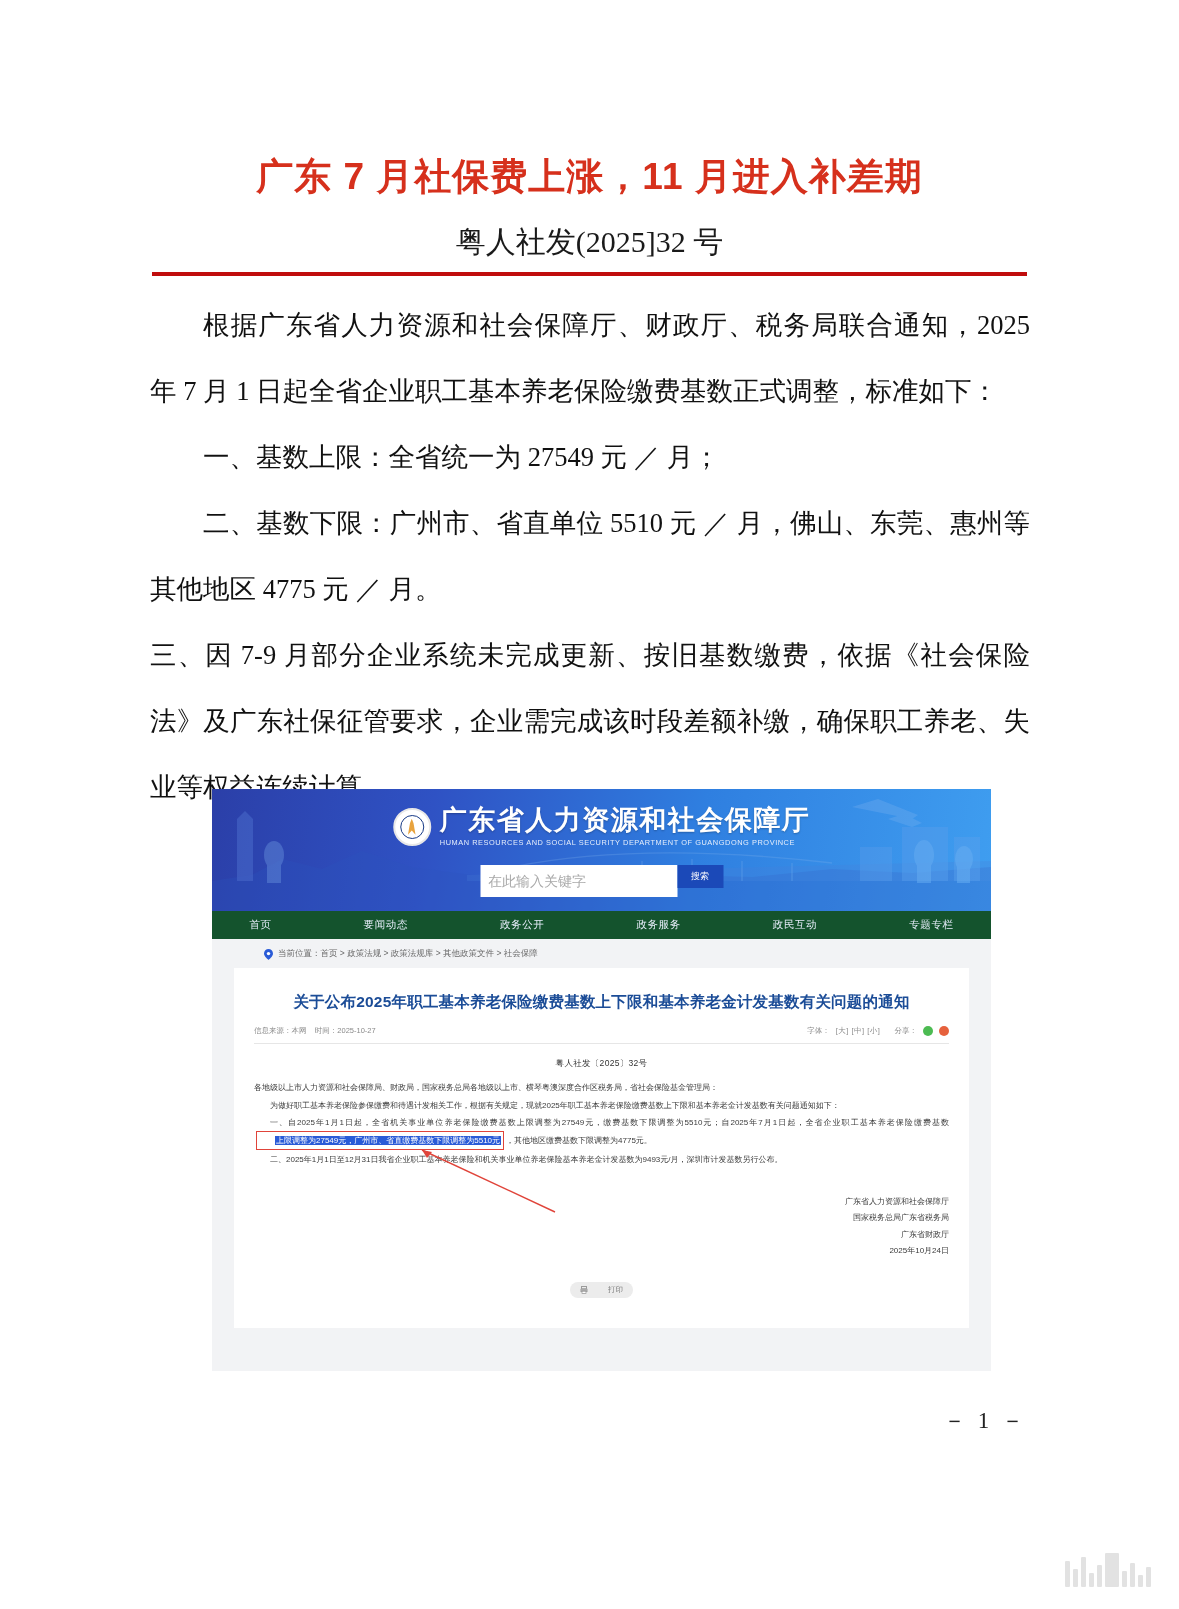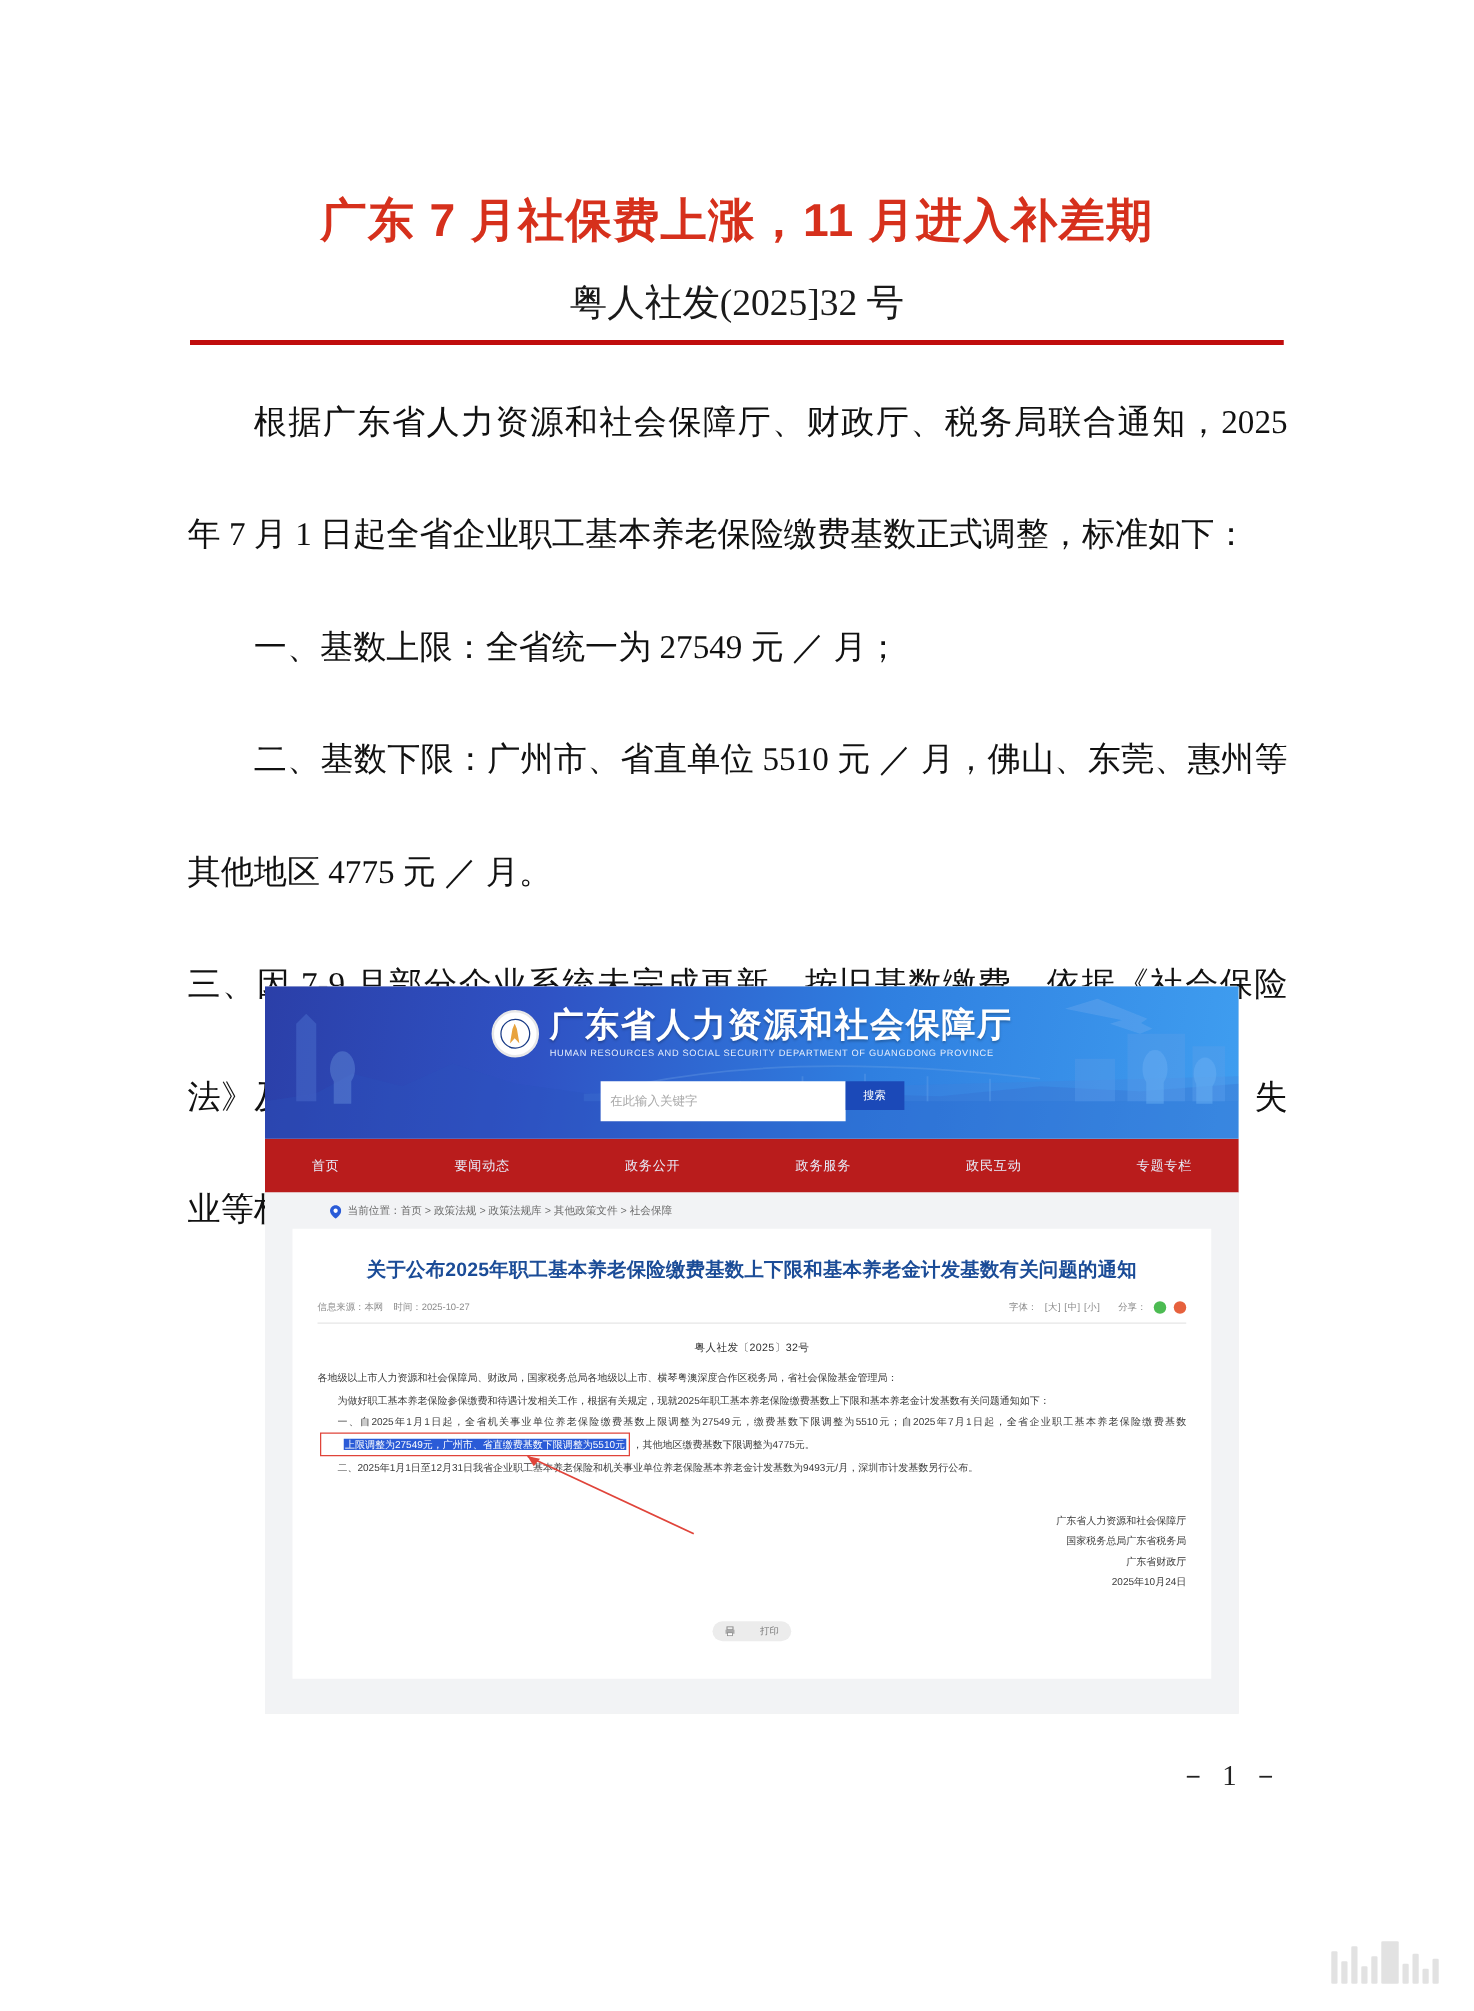--- a/index.html
+++ b/index.html
@@ -37,21 +37,21 @@
     position:absolute;left:152px;right:152px;top:272px;
     height:4px;background:#c00d0d;
   }
 
   
   .body-wrap{
     position:absolute;left:150px;top:292px;width:880px;
   }
   .para{
     font-size:26.5px;
-    line-height:90px;
+    line-height:66px;
     color:#111;
     text-align:justify;
     text-justify:inter-ideograph;
     margin:0;
   }
   .para.indent{text-indent:2em;}
 
   
   .shot{
     position:absolute;left:212px;top:789px;width:779px;height:582px;
@@ -91,31 +91,31 @@
   .brand-en{
     color:#e6eefc;font-size:7.4px;letter-spacing:.55px;
     margin-top:5px;line-height:1;
   }
   .searchbar{
     position:absolute;left:50%;top:76px;transform:translateX(-50%);
     display:flex;width:243px;height:23px;
   }
   .searchbar input{
     flex:1;border:0;outline:0;background:#fff;
-    font-size:10px;color:#333;padding:16px 8px;
+    font-size:14px;color:#333;padding:16px 8px;
     font-family:Liberation Sans, sans-serif;
   }
   .searchbar input::placeholder{color:#a9a9a9;}
   .search-btn{
     width:47px;background:#1b49b8;color:#fff;font-size:9px;
     display:flex;align-items:center;justify-content:center;
     cursor:pointer;
   }
   .navbar{
-    height:43px;background:#b91c1c;
+    height:28px;background:#14532d;
     display:flex;align-items:center;justify-content:center;gap:0;
   }
   .nav-item{
     color:#e8eefb;font-size:10.5px;letter-spacing:.6px;
     padding:0 46px;white-space:nowrap;cursor:pointer;
   }
 
   .shot-body{background:#f2f3f5;padding:0 0 12px;height:432px;}
   .crumb{
     display:flex;align-items:center;gap:5px;

